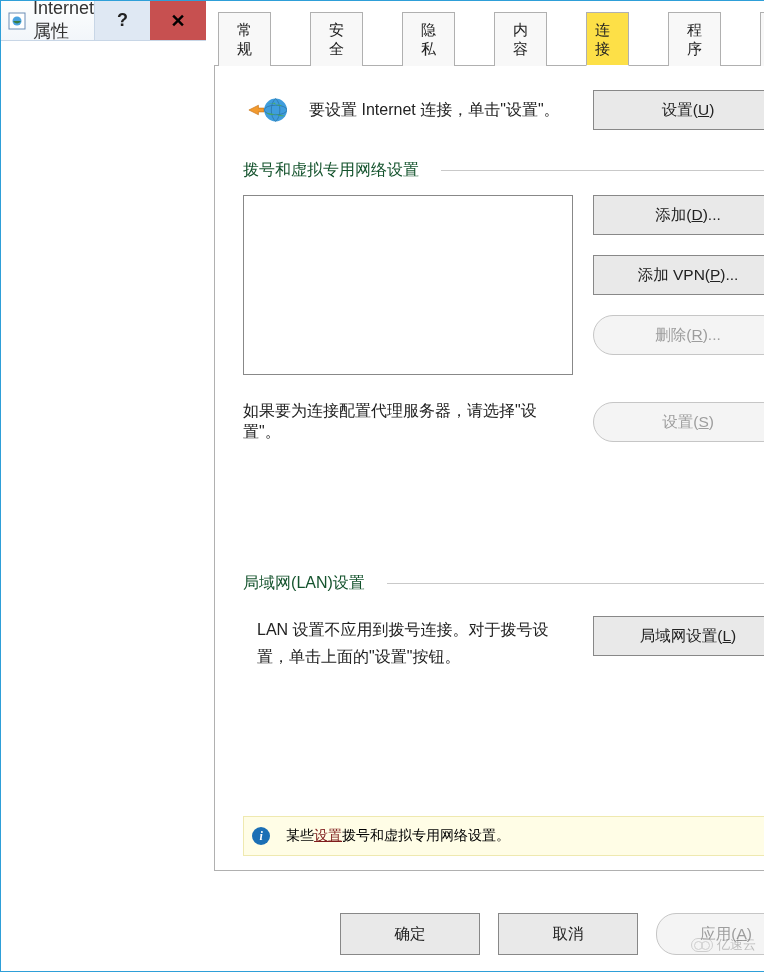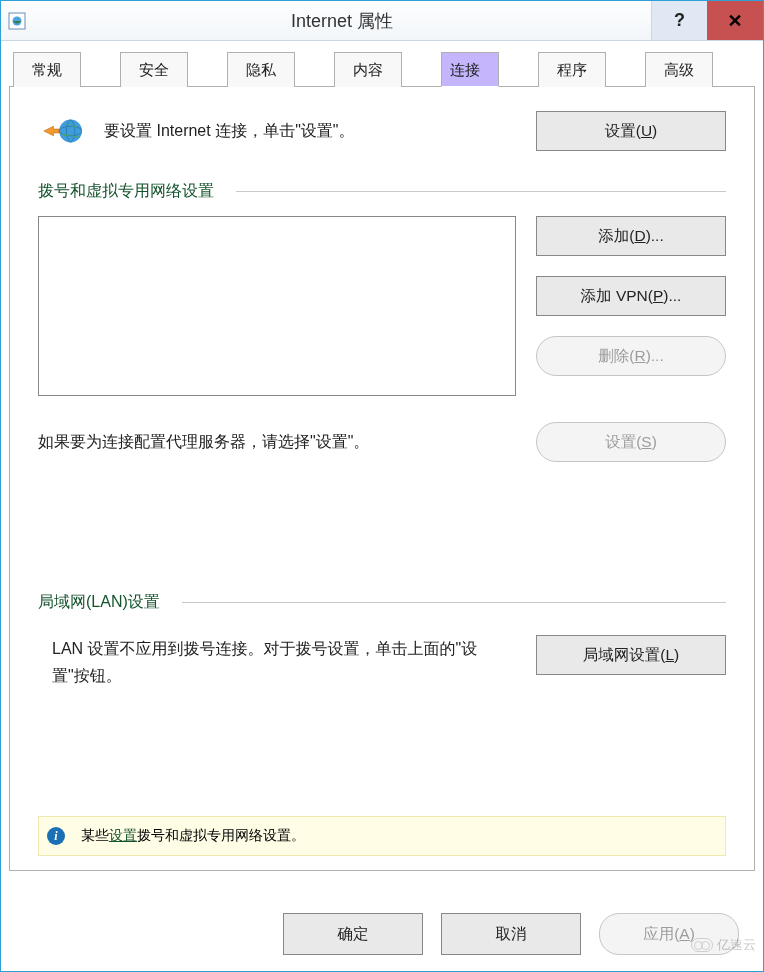--- a/index.html
+++ b/index.html
@@ -1,35 +1,35 @@
 <!DOCTYPE html>
 <html><head>
   <meta charset="utf-8">
   <style>
     * { box-sizing: border-box; margin: 0; padding: 0; }
     html { font-family: "Microsoft YaHei", "Segoe UI", Tahoma, sans-serif; font-size: 14px; }
     body { width: 764px; height: 972px; background: #fff; }
-    .window { width: 764px; height: 972px; border: 1px solid #2e9fd8; display: flex; flex-direction: column; }
+    .window { width: 764px; height: 972px; border: 1px solid #2e9fd8; display: flex; flex-direction: row; }
 
     
     .titlebar { height: 40px; background: linear-gradient(#fdfefe, #f2f6fa); border-bottom: 1px solid #c8d6e6; display: flex; align-items: stretch; position: relative; }
     .titlebar-icon { width: 32px; display: flex; align-items: center; justify-content: center; }
     .titlebar-title { flex: 1; display: flex; align-items: center; justify-content: center; font-size: 18px; color: #333; font-weight: 400; }
     .titlebar-buttons { display: flex; }
     .titlebar-btn { width: 56px; display: flex; align-items: center; justify-content: center; font-family: "Segoe UI Symbol", sans-serif; }
     .help-btn { background: #dfe8f3; border-left: 1px solid #c8d6e6; font-size: 18px; font-weight: bold; color: #222; }
     .close-btn { background: #c75050; color: #000; font-size: 18px; font-weight: bold; }
 
     
     .dialog-body { flex: 1; background: #fff; padding: 10px 8px 0 8px; display: flex; flex-direction: column; }
 
     
     .tab-row { display: flex; border-bottom: 1px solid #b0b0b0; padding-left: 4px; gap: 40px; }
     .tab { padding: 8px 18px 6px 18px; border: 1px solid #b0b0b0; border-bottom: none; background: #fff; font-size: 15px; color: #222; margin-right: -1px; cursor: default; position: relative; top: 1px; }
-    .tab.active { background: #c4b5fd; border-bottom: 1px solid #fff; z-index: 2; padding-left: 8px; }
+    .tab.active { background: #fde047; border-bottom: 1px solid #fff; z-index: 2; padding-left: 8px; }
     .tab.inactive { background: #f8f8f8; }
 
     
     .tab-panel { flex: 1; border: 1px solid #b0b0b0; border-top: none; padding: 24px 28px 14px 28px; display: flex; flex-direction: column; }
 
     .row { display: flex; align-items: flex-start; }
     .intro-row { margin-bottom: 30px; align-items: center; }
     .globe-icon { width: 40px; height: 40px; margin-right: 22px; margin-left: 4px; display: flex; align-items: center; justify-content: center; }
     .intro-text { flex: 1; font-size: 16px; color: #222; }
 
@@ -48,21 +48,21 @@
     .proxy-row { display: flex; align-items: center; margin-top: 10px; gap: 26px; }
     .proxy-text { flex: 1; font-size: 16px; color: #222; }
 
     .lan-row { display: flex; gap: 26px; margin-top: 8px; }
     .lan-text { flex: 1; font-size: 16px; color: #222; line-height: 1.7; padding-left: 14px; }
 
     .spacer { flex: 1; }
 
     .info-bar { background: #fffde6; border: 1px solid #efe9b0; padding: 10px 8px; display: flex; align-items: center; gap: 16px; }
     .info-icon { width: 18px; height: 18px; border-radius: 50%; background: #1b6fb5; color: #fff; display: flex; align-items: center; justify-content: center; font-size: 12px; font-weight: bold; font-style: italic; font-family: Georgia, serif; }
-    .link { color: #14532d; text-decoration: underline; }
+    .link { color: #7f1d1d; text-decoration: underline; }
 
     
     .footer { padding: 14px 16px 16px 0; display: flex; justify-content: flex-end; gap: 18px; }
     .footer .btn { width: 140px; height: 42px; margin-top: 28px; }
 
     .u { text-decoration: underline; }
     
     .watermark { position: fixed; right: 8px; bottom: 18px; opacity: 0.35; font-size: 13px; color: #555; display: flex; align-items: center; gap: 4px; }
     .watermark-ico { width: 22px; height: 14px; border: 1.5px solid #888; border-radius: 9px; position: relative; }
     .watermark-ico::before, .watermark-ico::after { content: ''; position: absolute; border: 1.5px solid #888; border-radius: 50%; width: 7px; height: 7px; top: 1.5px; }

